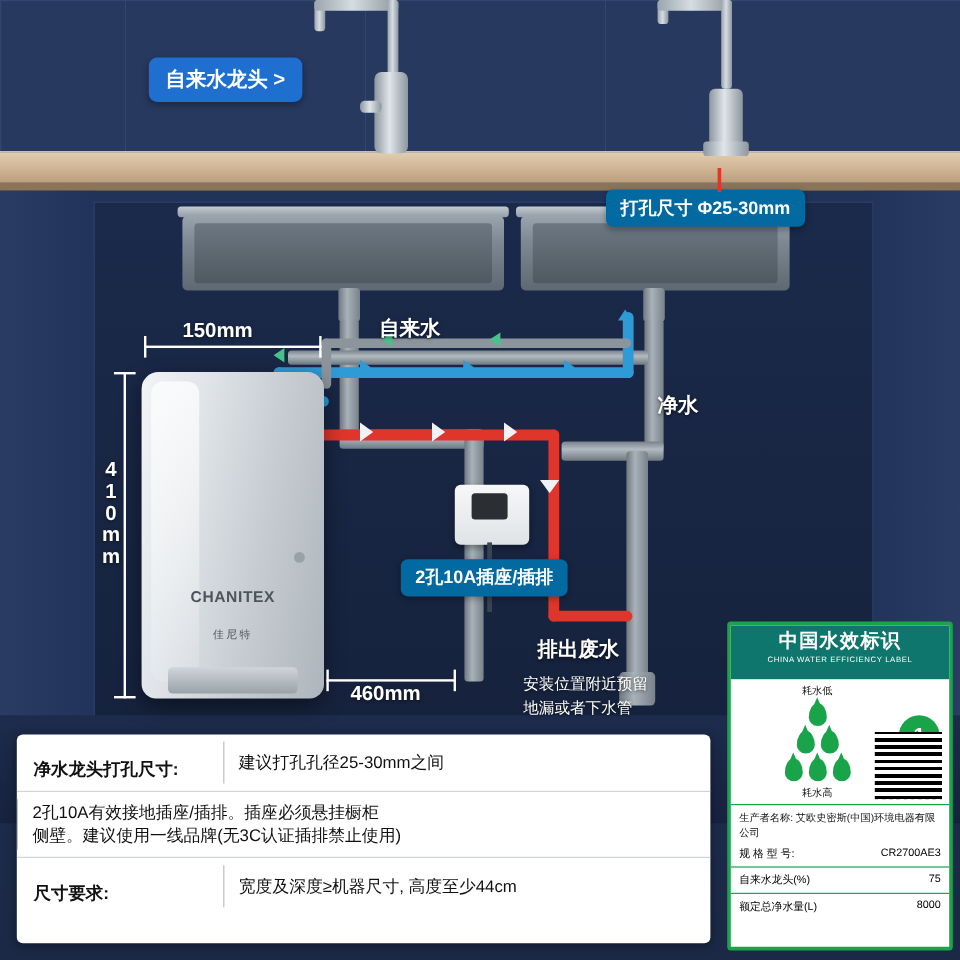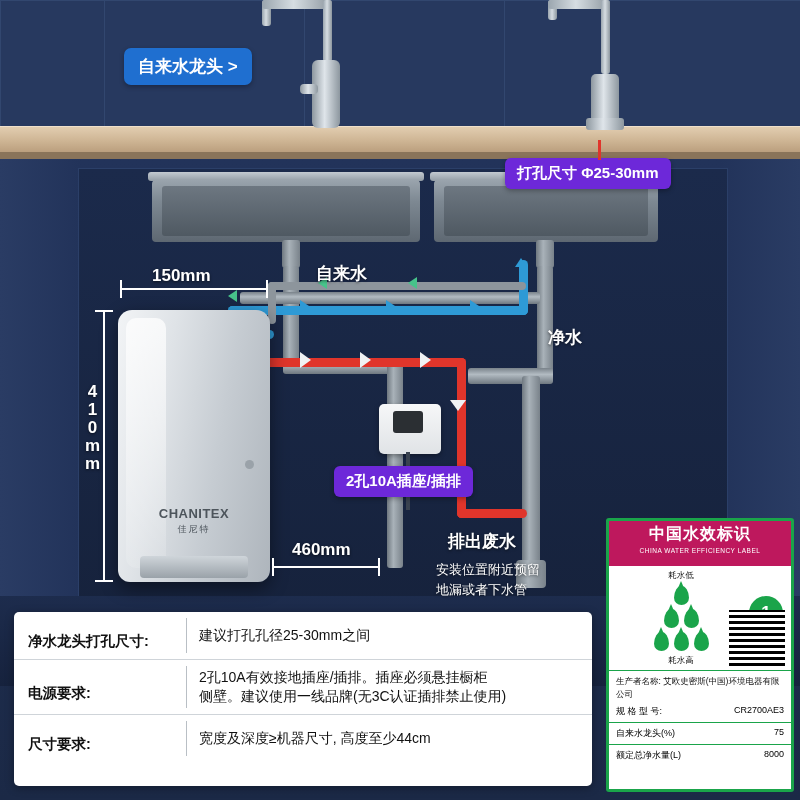--- a/index.html
+++ b/index.html
@@ -35,31 +35,31 @@
   .hose-blue{background:#2e9ad6;}
   .hose-red{background:#e0352b;}
   .hose-gray{background:#8d959c;}
 
   
   .purifier{position:absolute;left:118px;top:310px;width:152px;height:272px;
     background:linear-gradient(100deg,#f2f4f6 0%,#dfe3e7 30%,#c6ccd2 62%,#aeb5bc 100%);
     border-radius:14px 14px 12px 12px;box-shadow:0 6px 18px rgba(0,0,0,.45);}
   .purifier-sheen{position:absolute;left:8px;top:8px;width:40px;height:250px;border-radius:10px;background:linear-gradient(180deg,rgba(255,255,255,.75),rgba(255,255,255,.12));}
   .purifier-brand{position:absolute;left:0;bottom:46px;width:152px;text-align:center;color:#4d555c;font-size:13px;font-weight:bold;letter-spacing:.5px;}
-  .purifier-brand small{display:block;font-size:9px;font-weight:normal;letter-spacing:2px;margin-top:2px;}
+  .purifier-brand small{display:block;font-size:9px;font-weight:normal;letter-spacing:2px;margin-top:18px;}
   .purifier-foot{position:absolute;left:22px;bottom:4px;width:108px;height:22px;border-radius:4px;background:linear-gradient(180deg,#cfd5da,#9aa2a9);}
   .purifier-led{position:absolute;right:16px;top:150px;width:9px;height:9px;border-radius:50%;background:#9aa2a9;}
 
   
   .outlet{position:absolute;left:379px;top:404px;width:62px;height:50px;background:linear-gradient(180deg,#f6f7f8,#e0e3e6);border-radius:5px;box-shadow:0 2px 5px rgba(0,0,0,.35);}
   .outlet-plug{position:absolute;left:14px;top:7px;width:30px;height:22px;background:#2b2f33;border-radius:3px;}
 
   
   .pill{position:absolute;background:#1f6fd0;color:#fff;font-size:17px;font-weight:bold;padding:7px 14px;border-radius:7px;white-space:nowrap;box-shadow:0 2px 5px rgba(0,0,0,.3);}
-  .pill-red{position:absolute;background:#6d28d9;color:#fff;font-size:15px;font-weight:bold;padding:6px 12px;border-radius:6px;white-space:nowrap;box-shadow:0 2px 5px rgba(0,0,0,.3);}
+  .pill-red{position:absolute;background:#0369a1;color:#fff;font-size:15px;font-weight:bold;padding:6px 12px;border-radius:6px;white-space:nowrap;box-shadow:0 2px 5px rgba(0,0,0,.3);}
   .lbl-white{position:absolute;color:#fff;font-size:17px;font-weight:bold;white-space:nowrap;text-shadow:0 1px 3px rgba(0,0,0,.6);}
   .lbl-dim{position:absolute;color:#fff;font-size:13px;line-height:20px;white-space:nowrap;text-shadow:0 1px 3px rgba(0,0,0,.6);}
   .dim-txt{position:absolute;color:#fff;font-size:17px;font-weight:bold;text-shadow:0 1px 3px rgba(0,0,0,.6);}
   .dim-txt.vert{writing-mode:vertical-rl;text-orientation:upright;letter-spacing:-1px;}
   .dimline{position:absolute;background:#fff;}
   .tick{position:absolute;background:#fff;}
 
   
   .arw{position:absolute;width:0;height:0;}
   .arw-l{border-right:9px solid #47c38a;border-top:6px solid transparent;border-bottom:6px solid transparent;}
@@ -71,21 +71,21 @@
   
   .spec{position:absolute;left:14px;top:612px;width:578px;height:174px;background:#fff;border-radius:5px;box-shadow:0 2px 8px rgba(0,0,0,.35);overflow:hidden;}
   .spec-row{display:flex;align-items:stretch;border-bottom:1px solid #cfd4d9;}
   .spec-row:last-child{border-bottom:none;}
   .spec-k{width:152px;flex:none;padding:20px 6px 8px 14px;font-size:14.5px;font-weight:bold;color:#111;display:flex;align-items:center;}
   .spec-sep{width:1px;background:#b9bfc5;margin:6px 0;}
   .spec-v{flex:1;padding:8px 10px 8px 12px;font-size:14px;color:#111;line-height:19px;display:flex;align-items:center;}
 
   
   .wel{position:absolute;left:606px;top:518px;width:182px;height:268px;background:#fff;border:3px solid #1aa44a;border-radius:3px;overflow:hidden;}
-  .wel-head{height:42px;background:#be185d;color:#fff;text-align:center;padding-top:3px;}
+  .wel-head{height:42px;background:#0f766e;color:#fff;text-align:center;padding-top:3px;}
   .wel-head .t1{font-size:16px;font-weight:bold;letter-spacing:1px;}
   .wel-head .t2{font-size:6.5px;letter-spacing:.5px;margin-top:2px;}
   .wel-mid{position:relative;height:104px;border-bottom:1px solid #1aa44a;}
   .wel-cn{position:absolute;left:20px;top:4px;width:104px;text-align:center;}
   .wel-cn .cap{font-size:8.5px;color:#111;}
   .drops{display:flex;justify-content:center;gap:5px;margin:4px 0;}
   .drop{width:15px;height:19px;background:#1aa44a;border-radius:50% 50% 50% 50%/62% 62% 38% 38%;transform:rotate(0deg);position:relative;}
   .drop:before{content:"";position:absolute;left:50%;top:-5px;margin-left:-3px;border-left:3px solid transparent;border-right:3px solid transparent;border-bottom:7px solid #1aa44a;}
   .grade{position:absolute;right:8px;top:30px;width:34px;height:34px;border-radius:50%;background:#1aa44a;color:#fff;font-size:17px;font-weight:bold;text-align:center;line-height:34px;}
   .qr{position:absolute;right:6px;bottom:4px;width:56px;height:56px;background:
@@ -194,21 +194,21 @@
   <div class="dim-txt" style="left:152px;top:266px;">150mm</div>
 
   <div class="dimline" style="left:103px;top:310px;width:2px;height:272px;"></div>
   <div class="tick" style="left:95px;top:310px;width:18px;height:2px;"></div>
   <div class="tick" style="left:95px;top:580px;width:18px;height:2px;"></div>
   <div class="dim-txt vert" style="left:82px;top:382px;">410mm</div>
 
   <div class="dimline" style="left:272px;top:566px;width:108px;height:2px;"></div>
   <div class="tick" style="left:272px;top:558px;width:2px;height:18px;"></div>
   <div class="tick" style="left:378px;top:558px;width:2px;height:18px;"></div>
-  <div class="dim-txt" style="left:292px;top:540px;text-align:right;">460mm</div>
+  <div class="dim-txt" style="left:292px;top:568px;text-align:right;">460mm</div>
 
   <div class="outlet">
     <div class="outlet-plug"></div>
   </div>
   <div style="position:absolute;left:406px;top:452px;width:4px;height:58px;background:#3a4350;"></div>
   <div class="pill-red" style="left:302px;top:466px;margin-left:32px;">2孔10A插座/插排</div>
 
   <div class="lbl-white" style="left:316px;top:262px;">自来水</div>
   <div class="lbl-white" style="left:548px;top:326px;">净水</div>
 
@@ -216,21 +216,20 @@
   <div class="lbl-dim" style="left:436px;top:560px;">安装位置附近预留</div>
   <div class="lbl-dim" style="left:436px;top:580px;">地漏或者下水管</div>
 
   <div class="spec">
     <div class="spec-row">
       <div class="spec-k">净水龙头打孔尺寸:</div>
       <div class="spec-sep"></div>
       <div class="spec-v">建议打孔孔径25-30mm之间</div>
     </div>
     <div class="spec-row">
-      <div class="spec-k">电源要求:</div>
       <div class="spec-sep"></div>
       <div class="spec-v" style="white-space:pre-line;">2孔10A有效接地插座/插排。插座必须悬挂橱柜
 侧壁。建议使用一线品牌(无3C认证插排禁止使用)</div>
     </div>
     <div class="spec-row">
       <div class="spec-k">尺寸要求:</div>
       <div class="spec-sep"></div>
       <div class="spec-v">宽度及深度≥机器尺寸, 高度至少44cm</div>
     </div>
   </div>

